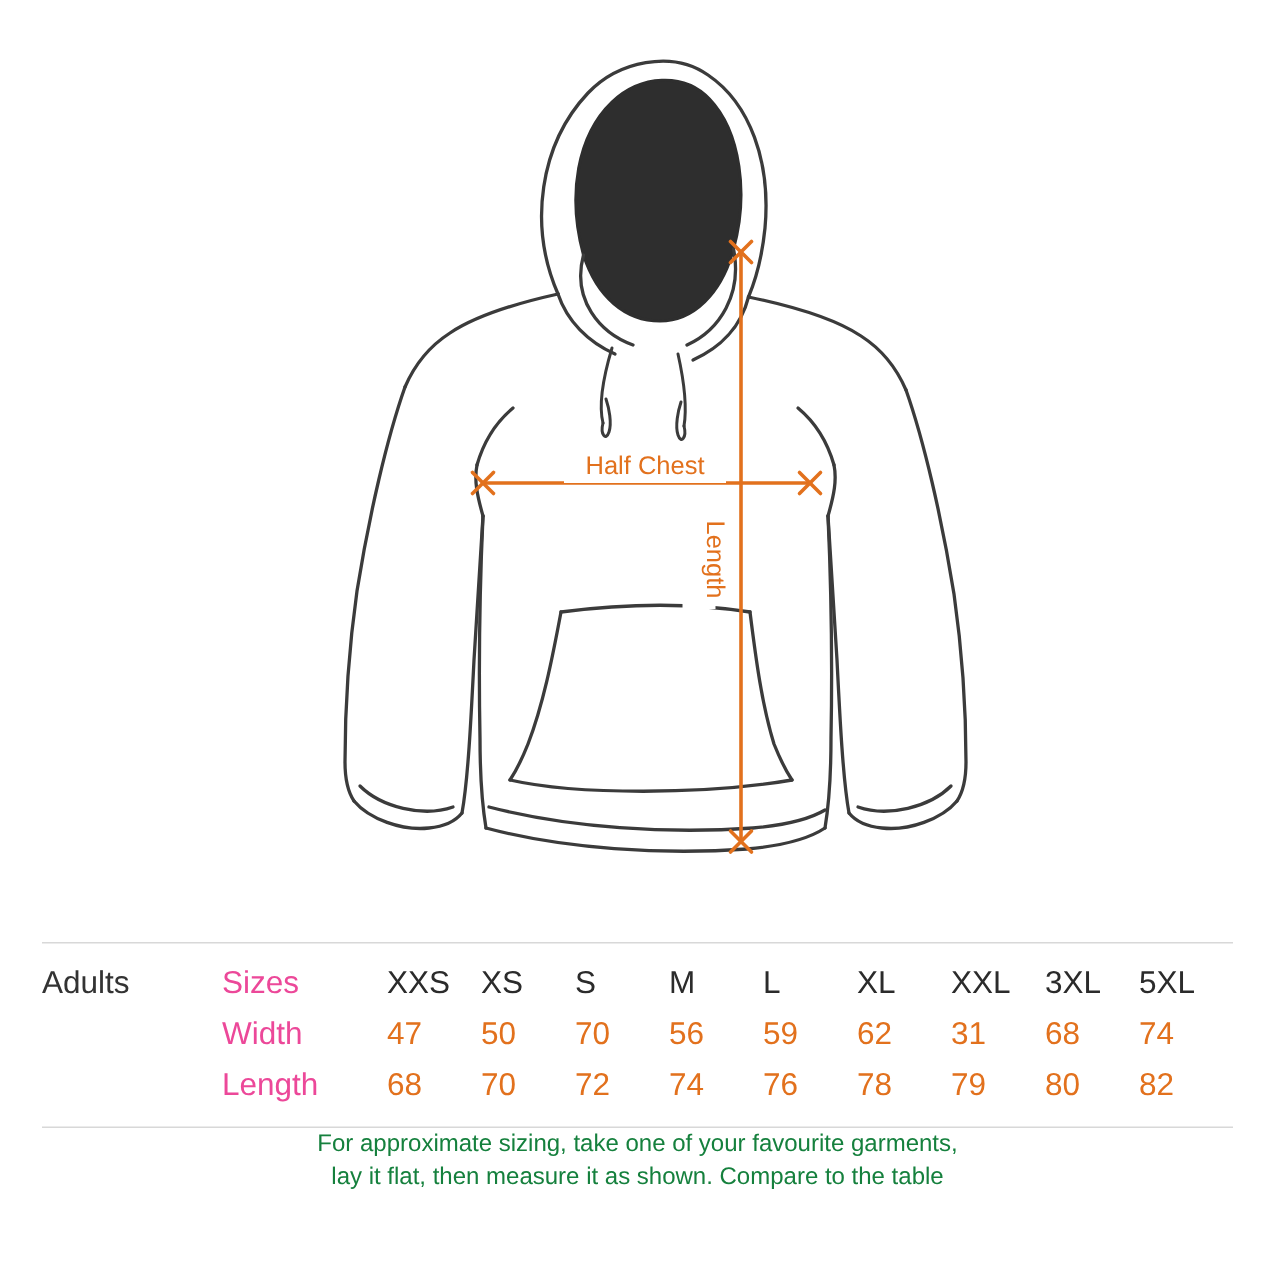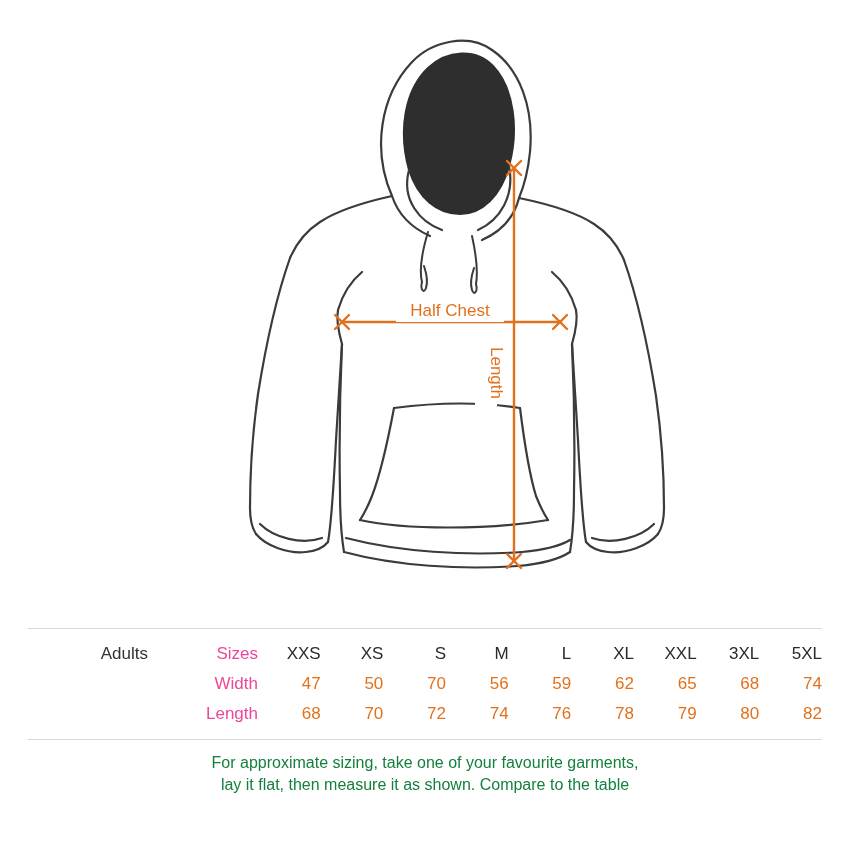--- a/index.html
+++ b/index.html
@@ -21,21 +21,20 @@
     height: 850px;
   }
 
   
   #illustration {
     position: absolute;
     left: 0;
     top: 0;
     width: 686px;
     height: 620px;
-    margin-left: 20px;
   }
   #illustration svg {
     display: block;
   }
 
   
   #size-table-wrap {
     position: absolute;
     left: 28px;
     top: 628px;
@@ -43,23 +42,23 @@
     border-top: 1px solid #d8d8d8;
     border-bottom: 1px solid #d8d8d8;
     padding: 10px 0 10px 0;
   }
   table.size-table {
     border-collapse: collapse;
     width: 100%;
     table-layout: fixed;
   }
   table.size-table td {
-    font-size: 17px;
+    font-size: 21px;
     padding: 5px 0;
-    text-align: right;
+    text-align: left;
     white-space: nowrap;
   }
   td.rowlabel-a {
     width: 120px;
     text-align: left;
     padding-left: 56px;
     color: #333;
     font-size: 17px;
   }
   td.rowlabel-b {
@@ -213,21 +212,21 @@
         </tr>
         <tr>
           <td class="rowlabel-a"></td>
           <td class="rowlabel-b">Width</td>
           <td class="val">47</td>
           <td class="val">50</td>
           <td class="val">70</td>
           <td class="val">56</td>
           <td class="val">59</td>
           <td class="val">62</td>
-          <td class="val">65</td>
+          <td class="val">31</td>
           <td class="val">68</td>
           <td class="val">74</td>
         </tr>
         <tr>
           <td class="rowlabel-a"></td>
           <td class="rowlabel-b">Length</td>
           <td class="val">68</td>
           <td class="val">70</td>
           <td class="val">72</td>
           <td class="val">74</td>

